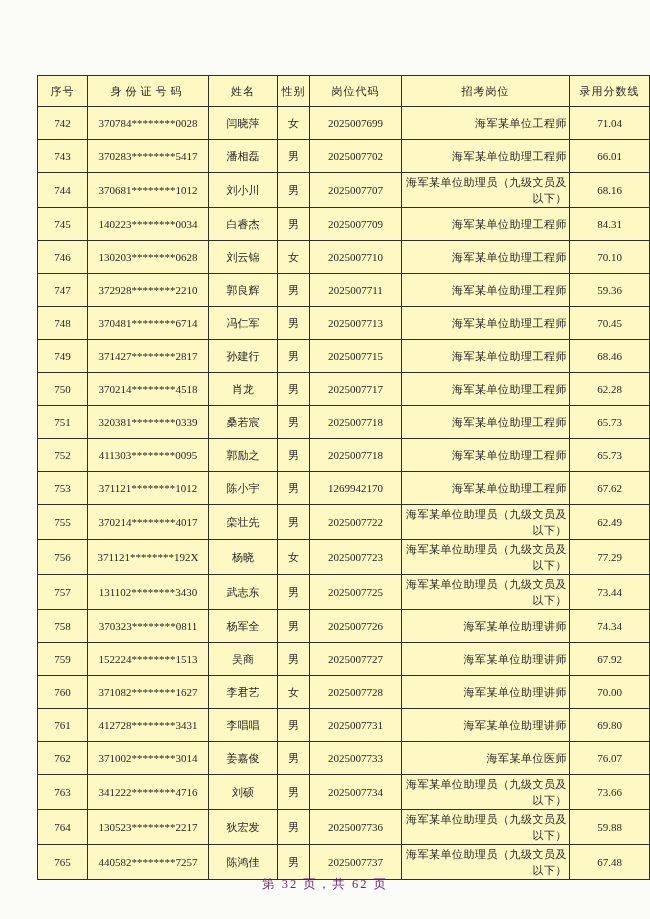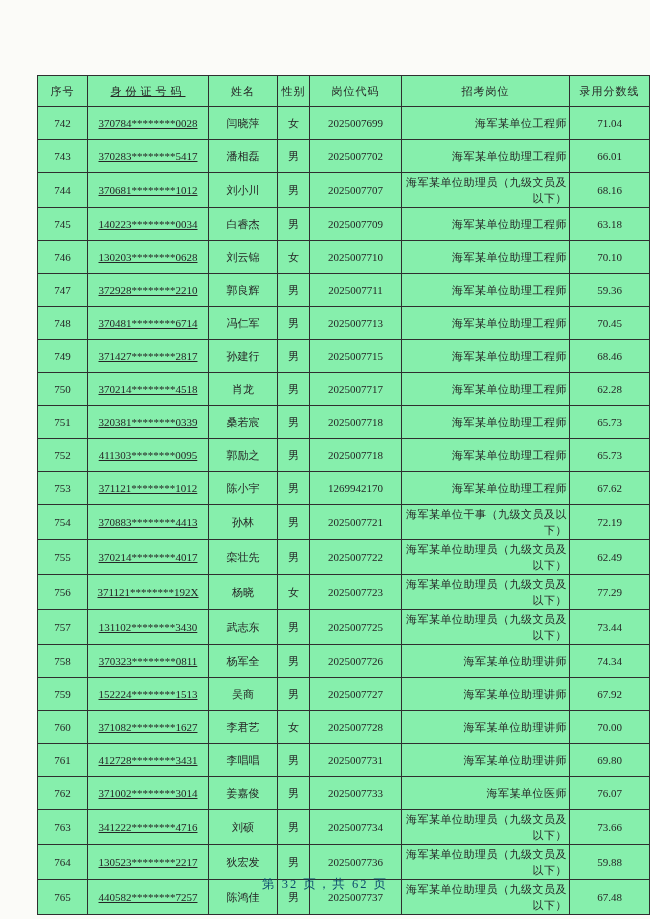--- a/index.html
+++ b/index.html
@@ -23,21 +23,21 @@
   .table-wrap {
     position: absolute;
     left: 37px;
     top: 75px;
     width: 577px;
   }
   table.score-table {
     width: 577px;
     border-collapse: collapse;
     table-layout: fixed;
-    background: #86efac;
+    background: #fef9c3;
   }
   .score-table th, .score-table td {
     border: 1px solid #2f2f2f;
     font-size: 11px;
     line-height: 16px;
     font-weight: normal;
     text-align: center;
     padding: 1px 2px;
     height: 30px;
     overflow: hidden;
@@ -52,35 +52,35 @@
     text-align: right;
     padding-left: 4px;
     letter-spacing: 0.5px;
   }
   .score-table td.col-id_number,
   .score-table td.col-position_code,
   .score-table td.col-score {
     font-family: "Liberation Serif", "DejaVu Serif", serif;
   }
   .col-index { width: 45px; }
-  .col-id_number { width: 116px; text-decoration: underline; }
+  .col-id_number { width: 116px; }
   .col-name { width: 64px; font-family: Liberation Serif, serif; }
   .col-gender { width: 27px; }
   .col-position_code { width: 87px; }
   .col-position { width: 163px; }
   .col-score { width: 75px; }
   .footer {
     position: absolute;
     left: 0;
     top: 876px;
     width: 650px;
     text-align: center;
     font-size: 12.5px;
     letter-spacing: 2px;
-    color: #0c4a6e;
+    color: #701a75;
   }
 </style>
 </head>
 <body>
 
 <div class="page">
   <div class="table-wrap">
     <table class="score-table">
       <thead>
         <tr>
@@ -121,21 +121,21 @@
             <td class="col-position">海军某单位助理员（九级文员及以下）</td>
             <td class="col-score">68.16</td>
           </tr>
           <tr>
             <td class="col-index">745</td>
             <td class="col-id_number">140223********0034</td>
             <td class="col-name">白睿杰</td>
             <td class="col-gender">男</td>
             <td class="col-position_code">2025007709</td>
             <td class="col-position">海军某单位助理工程师</td>
-            <td class="col-score">63.18</td>
+            <td class="col-score">84.31</td>
           </tr>
           <tr>
             <td class="col-index">746</td>
             <td class="col-id_number">130203********0628</td>
             <td class="col-name">刘云锦</td>
             <td class="col-gender">女</td>
             <td class="col-position_code">2025007710</td>
             <td class="col-position">海军某单位助理工程师</td>
             <td class="col-score">70.10</td>
           </tr>
@@ -194,29 +194,20 @@
             <td class="col-score">65.73</td>
           </tr>
           <tr>
             <td class="col-index">753</td>
             <td class="col-id_number">371121********1012</td>
             <td class="col-name">陈小宇</td>
             <td class="col-gender">男</td>
             <td class="col-position_code">1269942170</td>
             <td class="col-position">海军某单位助理工程师</td>
             <td class="col-score">67.62</td>
-          </tr>
-          <tr>
-            <td class="col-index">754</td>
-            <td class="col-id_number">370883********4413</td>
-            <td class="col-name">孙林</td>
-            <td class="col-gender">男</td>
-            <td class="col-position_code">2025007721</td>
-            <td class="col-position">海军某单位干事（九级文员及以下）</td>
-            <td class="col-score">72.19</td>
           </tr>
           <tr>
             <td class="col-index">755</td>
             <td class="col-id_number">370214********4017</td>
             <td class="col-name">栾壮先</td>
             <td class="col-gender">男</td>
             <td class="col-position_code">2025007722</td>
             <td class="col-position">海军某单位助理员（九级文员及以下）</td>
             <td class="col-score">62.49</td>
           </tr>

